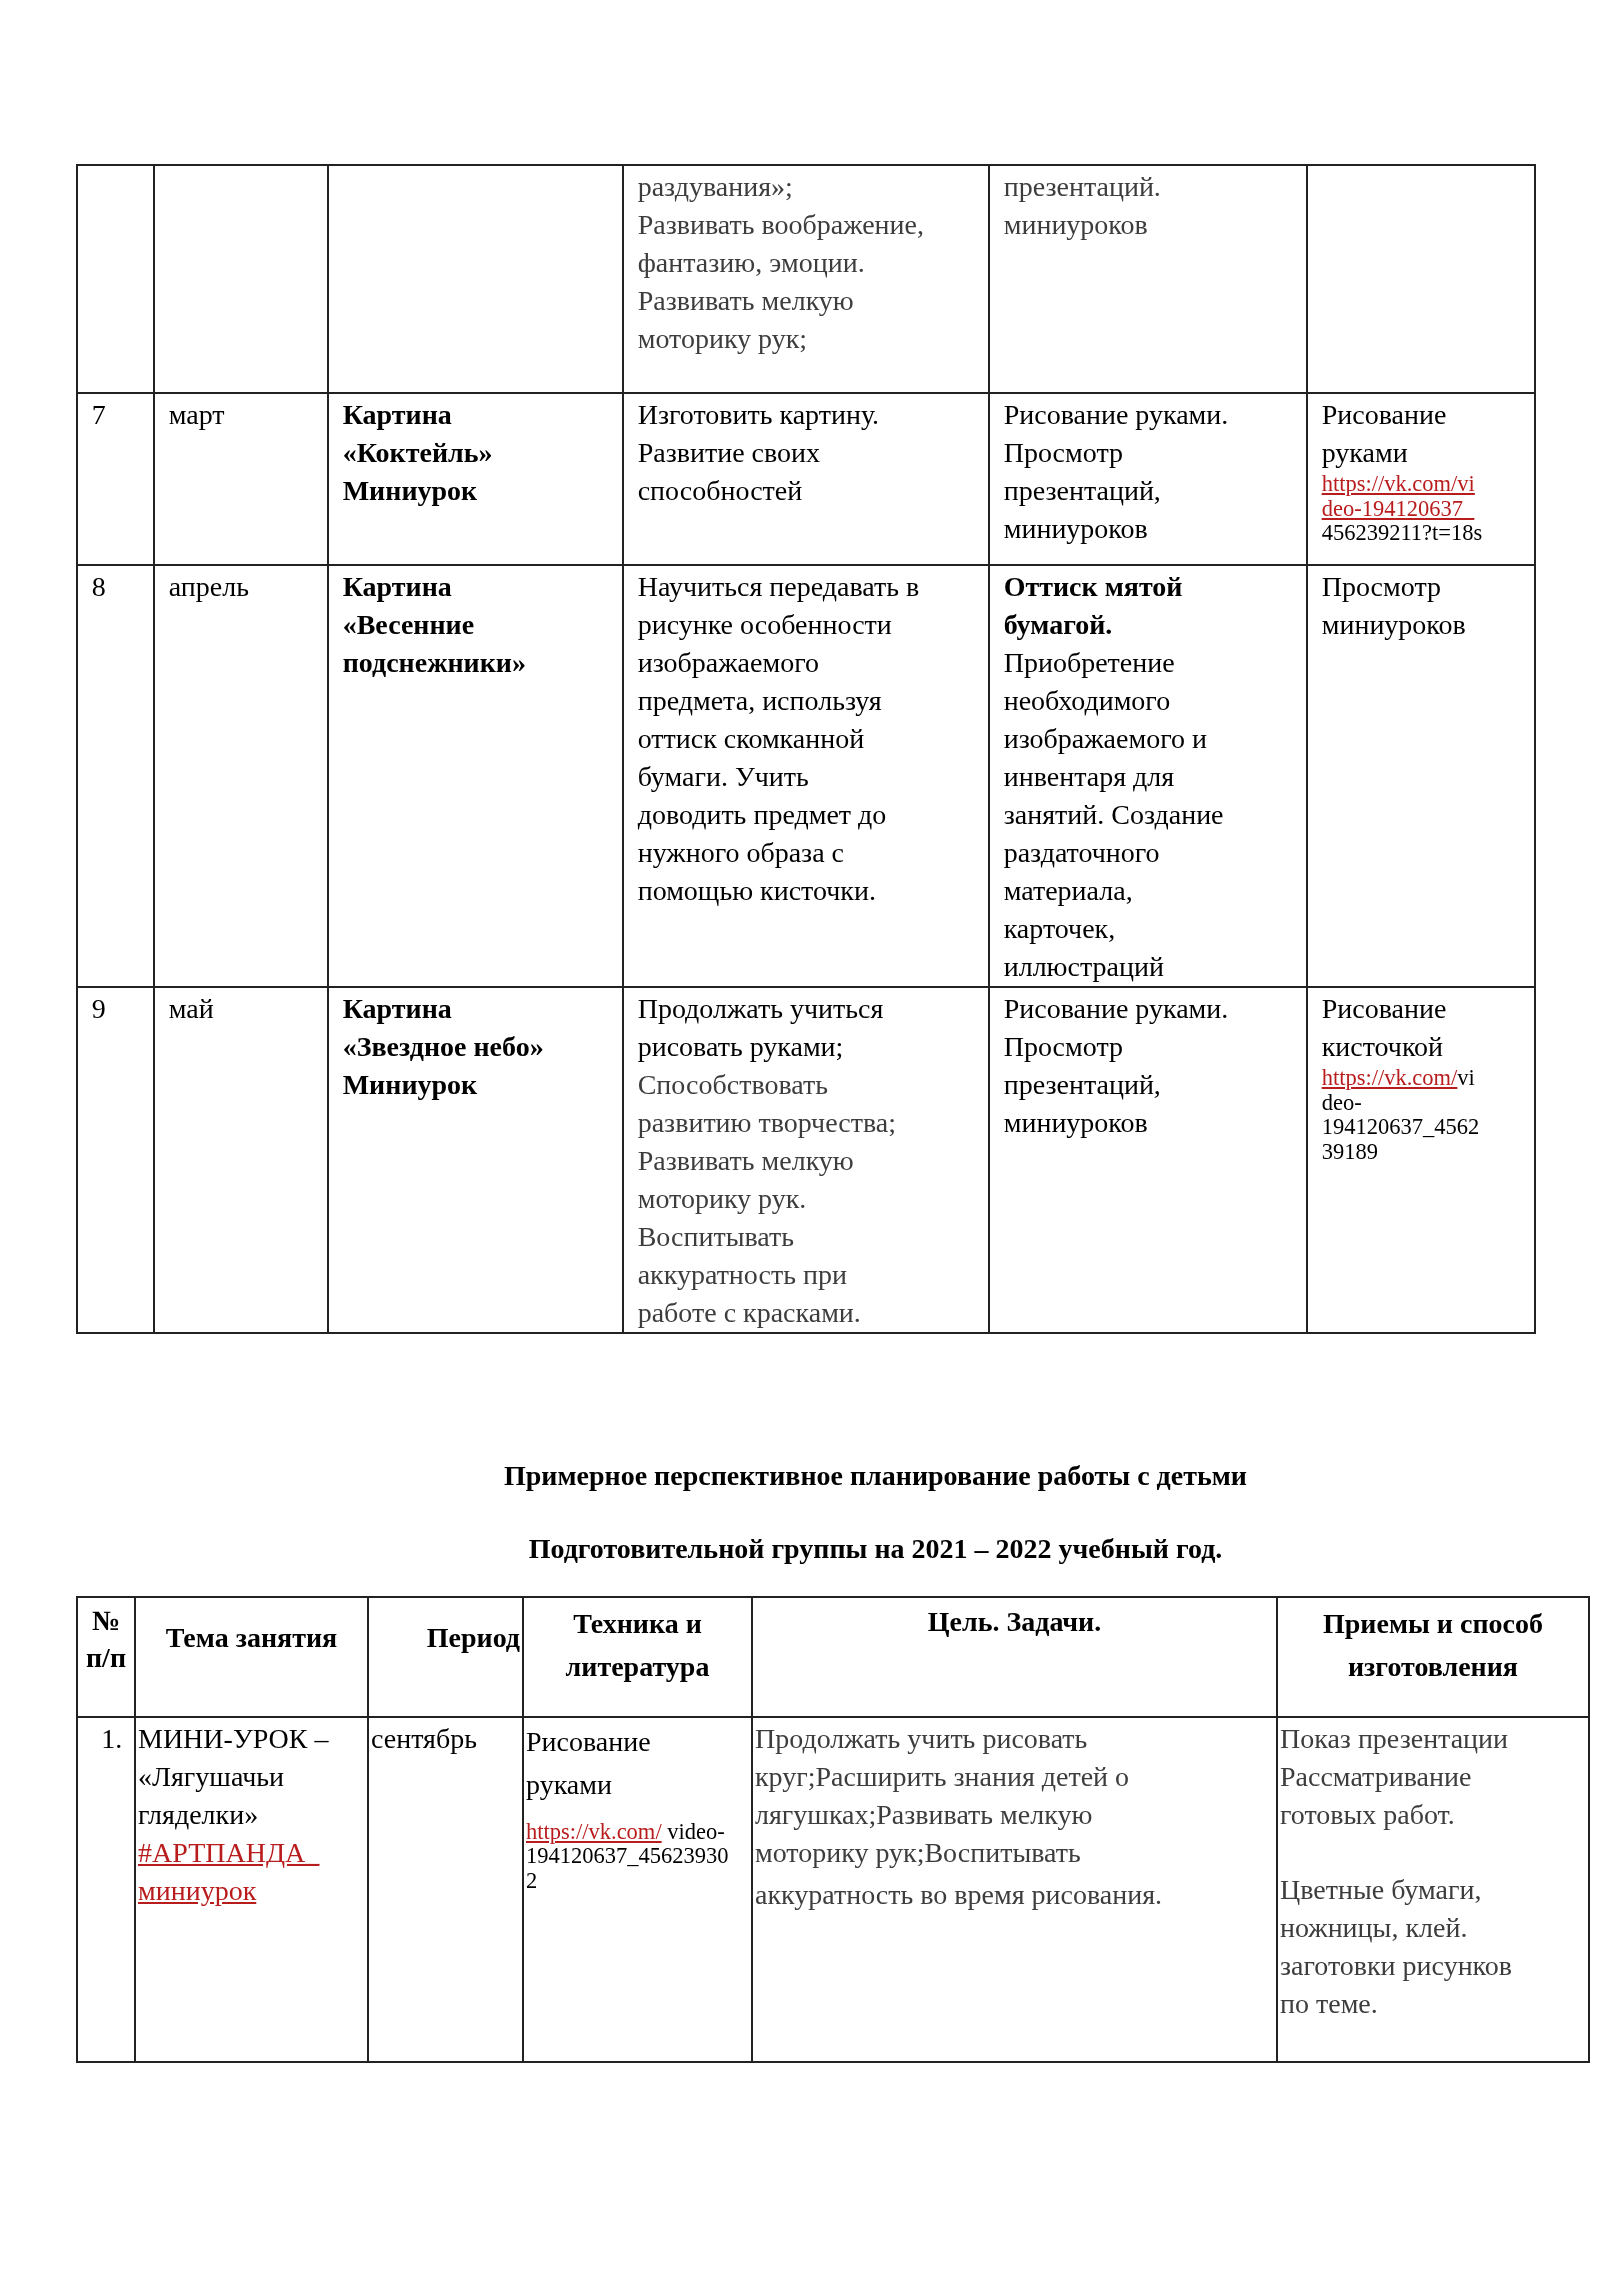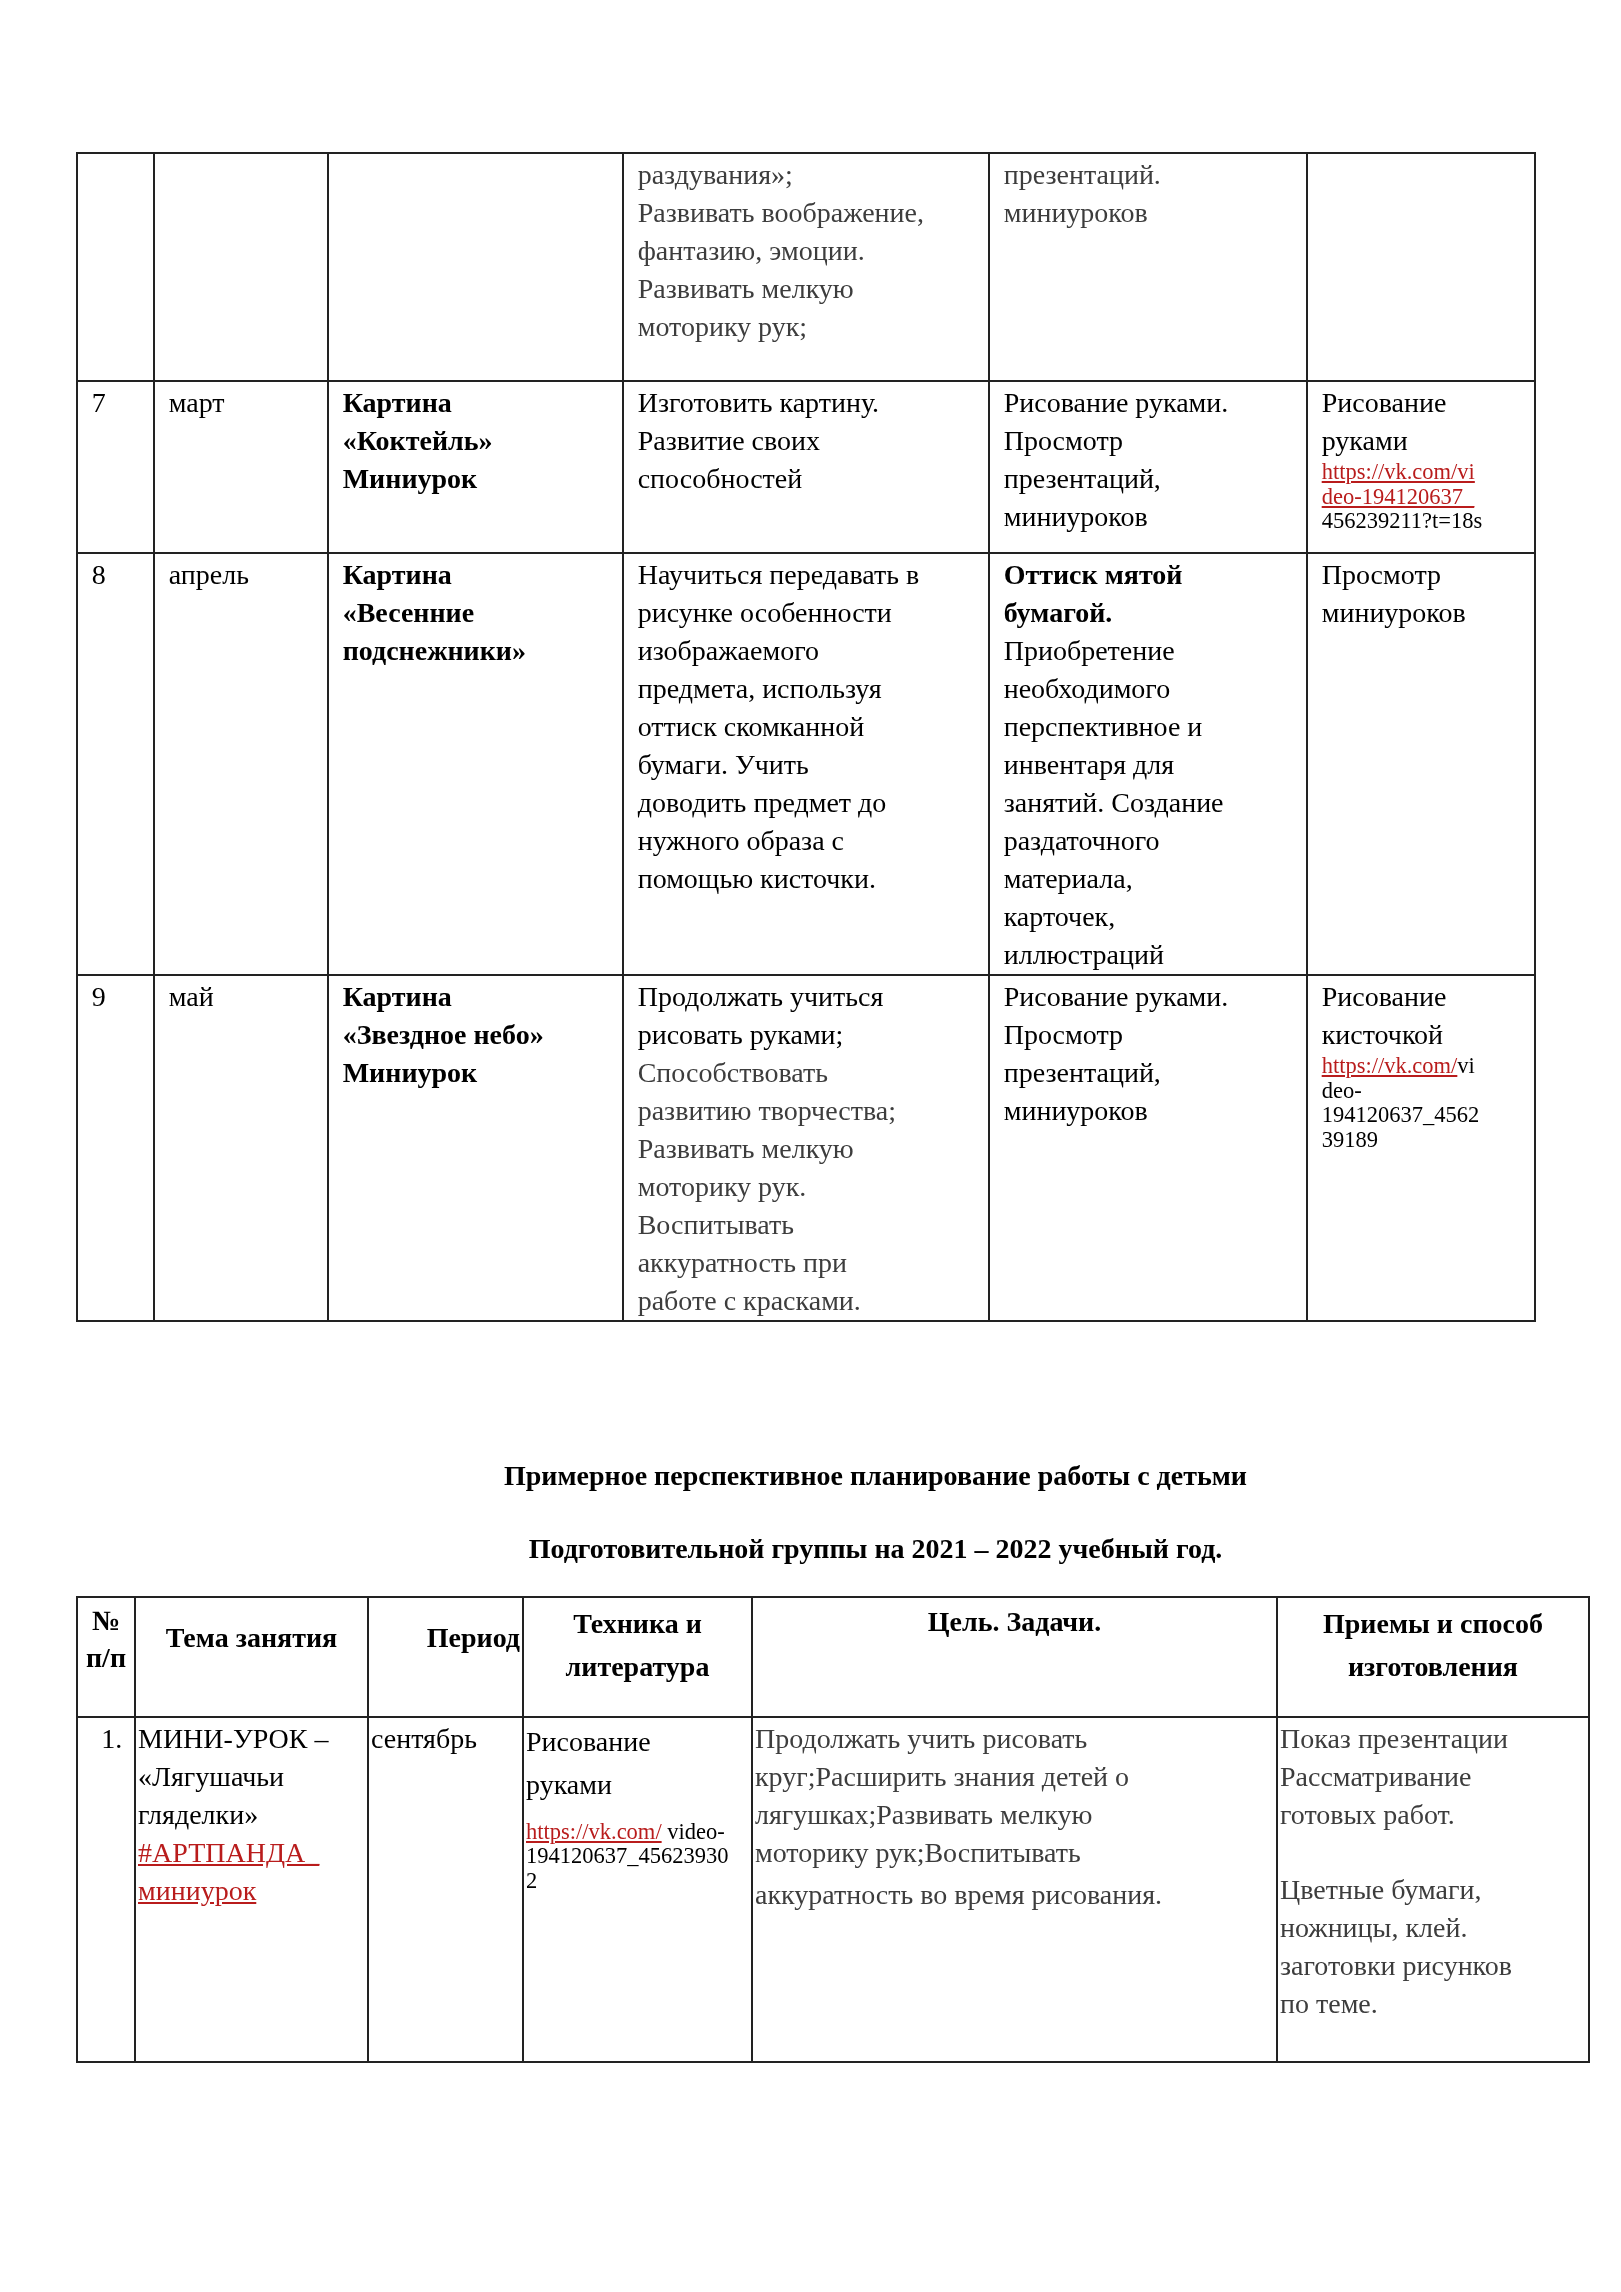--- a/index.html
+++ b/index.html
@@ -6,21 +6,21 @@
   body { width:1621px; height:2293px; position:relative; overflow:hidden;
          font-family:"Liberation Serif", "DejaVu Serif", serif; color:#000; }
   table { border-collapse:collapse; position:absolute; table-layout:fixed; }
   td, th { border:2px solid #222; vertical-align:top; padding:0; }
   .cell { padding:2px 13.7px 0 13.7px; font-size:28px; line-height:38px; }
   .gray { color:#3d3d3d; }
   .b { font-weight:bold; }
   .small { font-size:22.5px; line-height:24.5px; }
   .link { color:#b91c1c; text-decoration:underline; }
   .line { display:block; }
-  #t1 { left:76px; top:152px; width:1458px;padding-left:36px; }
+  #t1 { left:76px; top:164px; width:1458px;padding-left:36px; }
   #t2 { left:76px; top:1596px; width:1512px; }
   #t2 .cell { padding:2px 2px 0 2px; }
   #t2 th .cell { text-align:center; padding:3.9px 2px; font-size:28px; line-height:43px; }
   .heading { position:absolute; left:0; width:1751px; text-align:center; font-weight:bold;
              font-size:28px; line-height:37px; }
   .num2 { text-align:right; padding-right:11.8px !important; }
   .spacer { display:block; height:37px; }
 </style>
 </head>
 <body>
@@ -132,21 +132,21 @@
         <span class="line">нужного образа с</span>
         <span class="line">помощью кисточки.</span>
       </div>
     </td>
     <td>
       <div class="cell">
         <span class="line b">Оттиск мятой</span>
         <span class="line b">бумагой.</span>
         <span class="line">Приобретение</span>
         <span class="line">необходимого</span>
-        <span class="line">перспективное и</span>
+        <span class="line">изображаемого и</span>
         <span class="line">инвентаря для</span>
         <span class="line">занятий. Создание</span>
         <span class="line">раздаточного</span>
         <span class="line">материала,</span>
         <span class="line">карточек,</span>
         <span class="line">иллюстраций</span>
       </div>
     </td>
     <td>
       <div class="cell">

